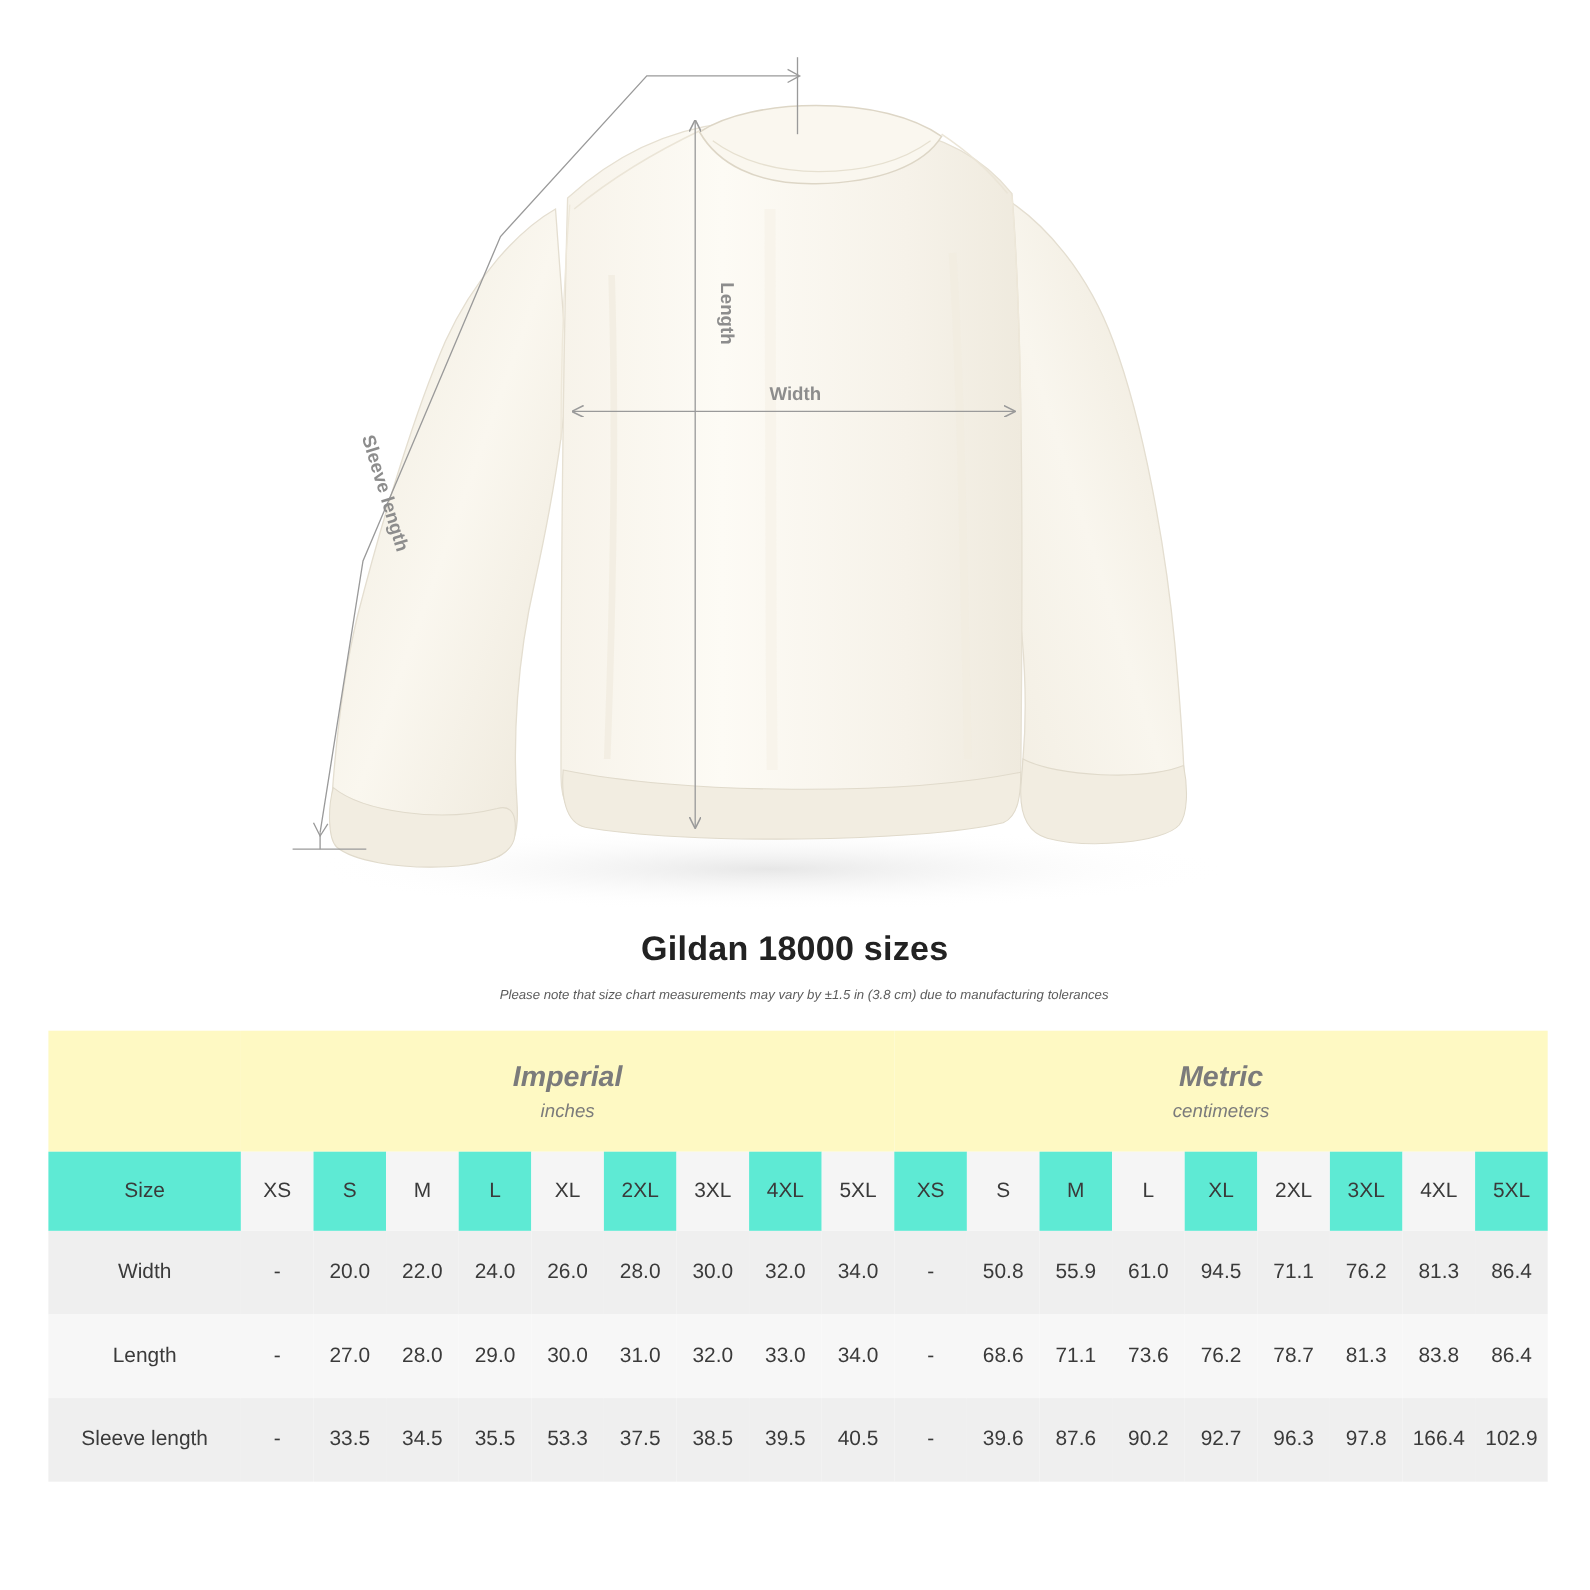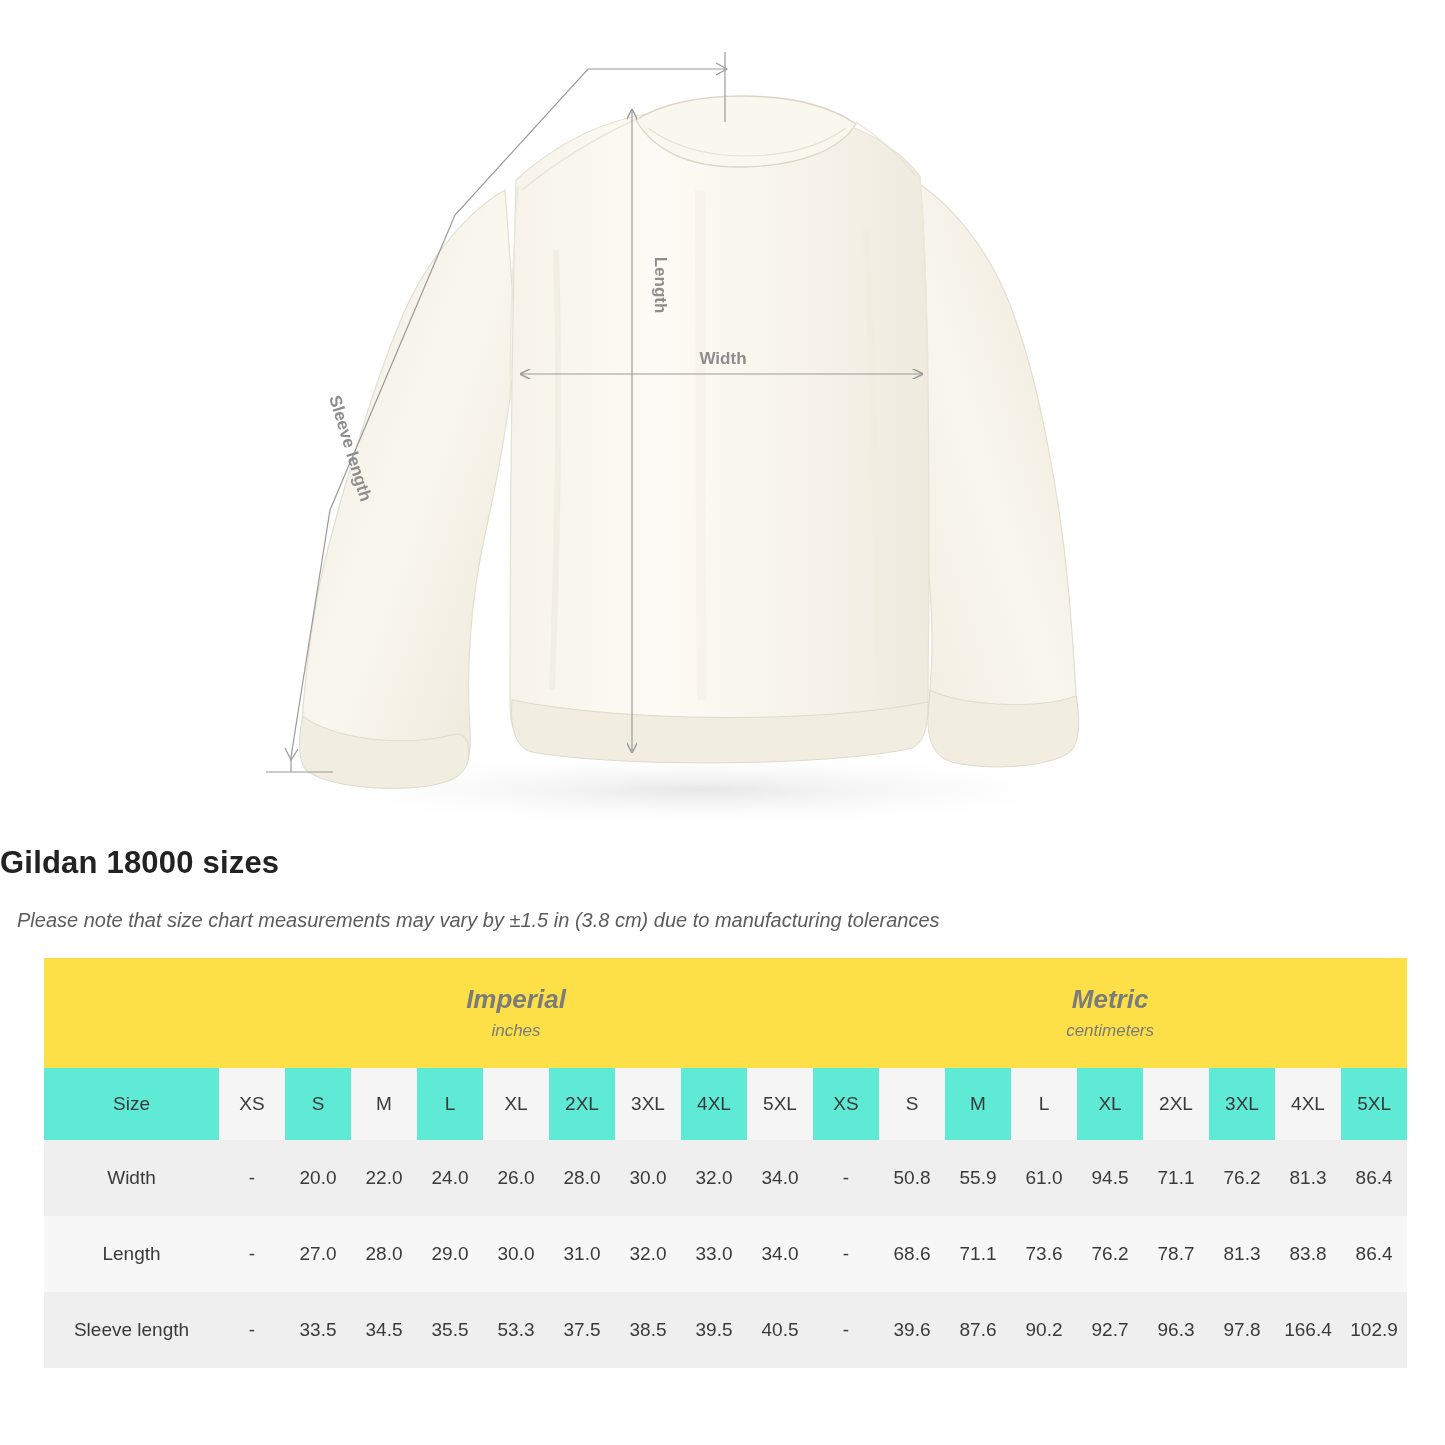--- a/index.html
+++ b/index.html
@@ -25,33 +25,34 @@
     height: 835px;
   }
   .garment-svg, .dim-svg {
     position: absolute;
     top: 0;
     left: 0;
   }
 
   
   .title-block {
+    text-align: center;
     margin-top: 10px;
   }
   .chart-title {
     font-size: 31px;
     font-weight: bold;
     color: #222222;
     letter-spacing: 0.2px;
   }
   .chart-note {
-    font-size: 20px;
+    font-size: 12px;
     font-style: italic;
     color: #5c5c5c;
-    margin-top: 28px;
+    margin-top: 16px;
     padding-left: 17px;
   }
 
   
   .table-wrap {
     margin: 26px 44px 0 44px;
   }
   table.size-table {
     border-collapse: collapse;
     width: 1357px;
@@ -59,21 +60,21 @@
   }
   table.size-table td, table.size-table th {
     text-align: center;
     font-weight: normal;
     color: #3a3a3a;
     padding: 0;
   }
 
   .unit-header-row td {
     height: 110px;
-    background: #fde047;
+    background: #fef9c3;
     vertical-align: middle;
   }
   .unit-name {
     font-size: 26px;
     font-style: italic;
     font-weight: bold;
     color: #7b7b7b;
     line-height: 1.1;
   }
   .unit-sub {

